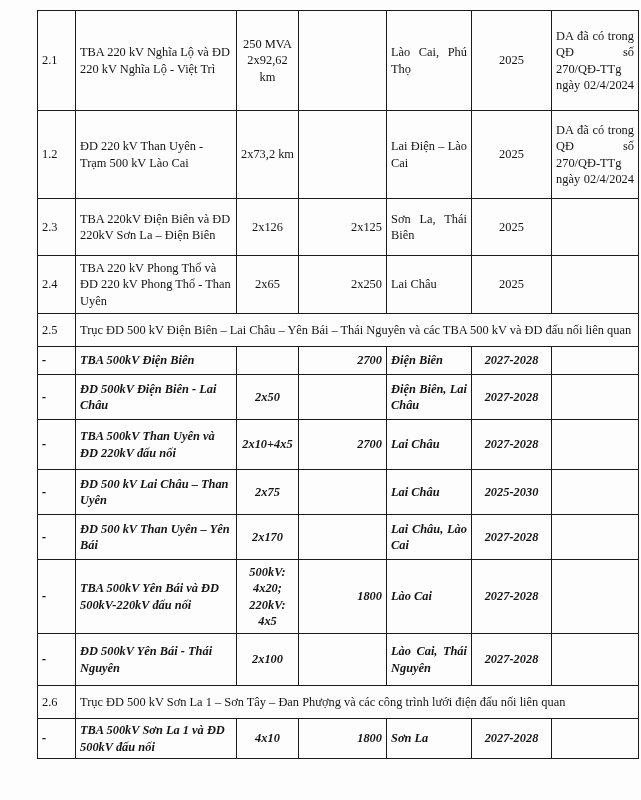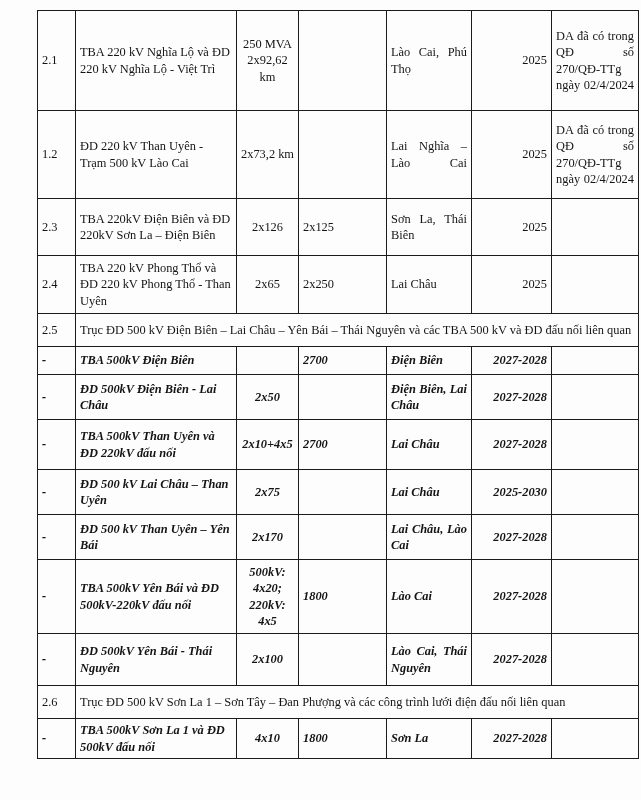--- a/index.html
+++ b/index.html
@@ -37,23 +37,23 @@
     font-size: 12.4px;
     line-height: 1.30;
     vertical-align: middle;
     word-wrap: break-word;
     overflow: hidden;
   }
   
   .c-no      { width: 38px;  }
   .c-name    { width: 161px; text-align: left; margin-left: 9px; }
   .c-len     { width: 62px;  text-align: center; font-family: Liberation Serif, serif; }
-  .c-cap     { width: 88px;  text-align: left; }
+  .c-cap     { width: 88px;  text-align: right; }
   .c-prov    { width: 85px;  text-align: justify; text-align-last: justify; }
-  .c-year    { width: 80px;  text-align: right; }
+  .c-year    { width: 80px;  text-align: center; }
   .c-note    { width: 87px;  text-align: justify; text-align-last: justify; margin-left: 43px; }
 
   .c-prov.single, .c-note.single { text-align-last: left; }
 
   tr.sub td { font-style: italic; font-weight: 600; }
   tr.sub .c-prov { text-align: justify; }
   td.span-title {
     text-align: left;
     text-align-last: left;
     line-height: 1.26;
@@ -82,21 +82,21 @@
           <td class="c-cap"></td>
           <td class="c-prov">Lào Cai, Phú Thọ</td>
           <td class="c-year">2025</td>
           <td class="c-note">DA đã có trong QĐ số 270/QĐ-TTg ngày 02/4/2024</td>
         </tr>
         <tr style="height: 88px;">
           <td class="c-no">1.2</td>
           <td class="c-name">ĐD 220 kV Than Uyên - Trạm 500 kV Lào Cai</td>
           <td class="c-len">2x73,2 km</td>
           <td class="c-cap"></td>
-          <td class="c-prov">Lai Nghĩa – Lào Cai</td>
+          <td class="c-prov">Lai Điện – Lào Cai</td>
           <td class="c-year">2025</td>
           <td class="c-note">DA đã có trong QĐ số 270/QĐ-TTg ngày 02/4/2024</td>
         </tr>
         <tr style="height: 57px;">
           <td class="c-no">2.3</td>
           <td class="c-name">TBA 220kV Điện Biên và ĐD 220kV Sơn La – Điện Biên</td>
           <td class="c-len">2x126</td>
           <td class="c-cap">2x125</td>
           <td class="c-prov">Sơn La, Thái Biên</td>
           <td class="c-year">2025</td>

